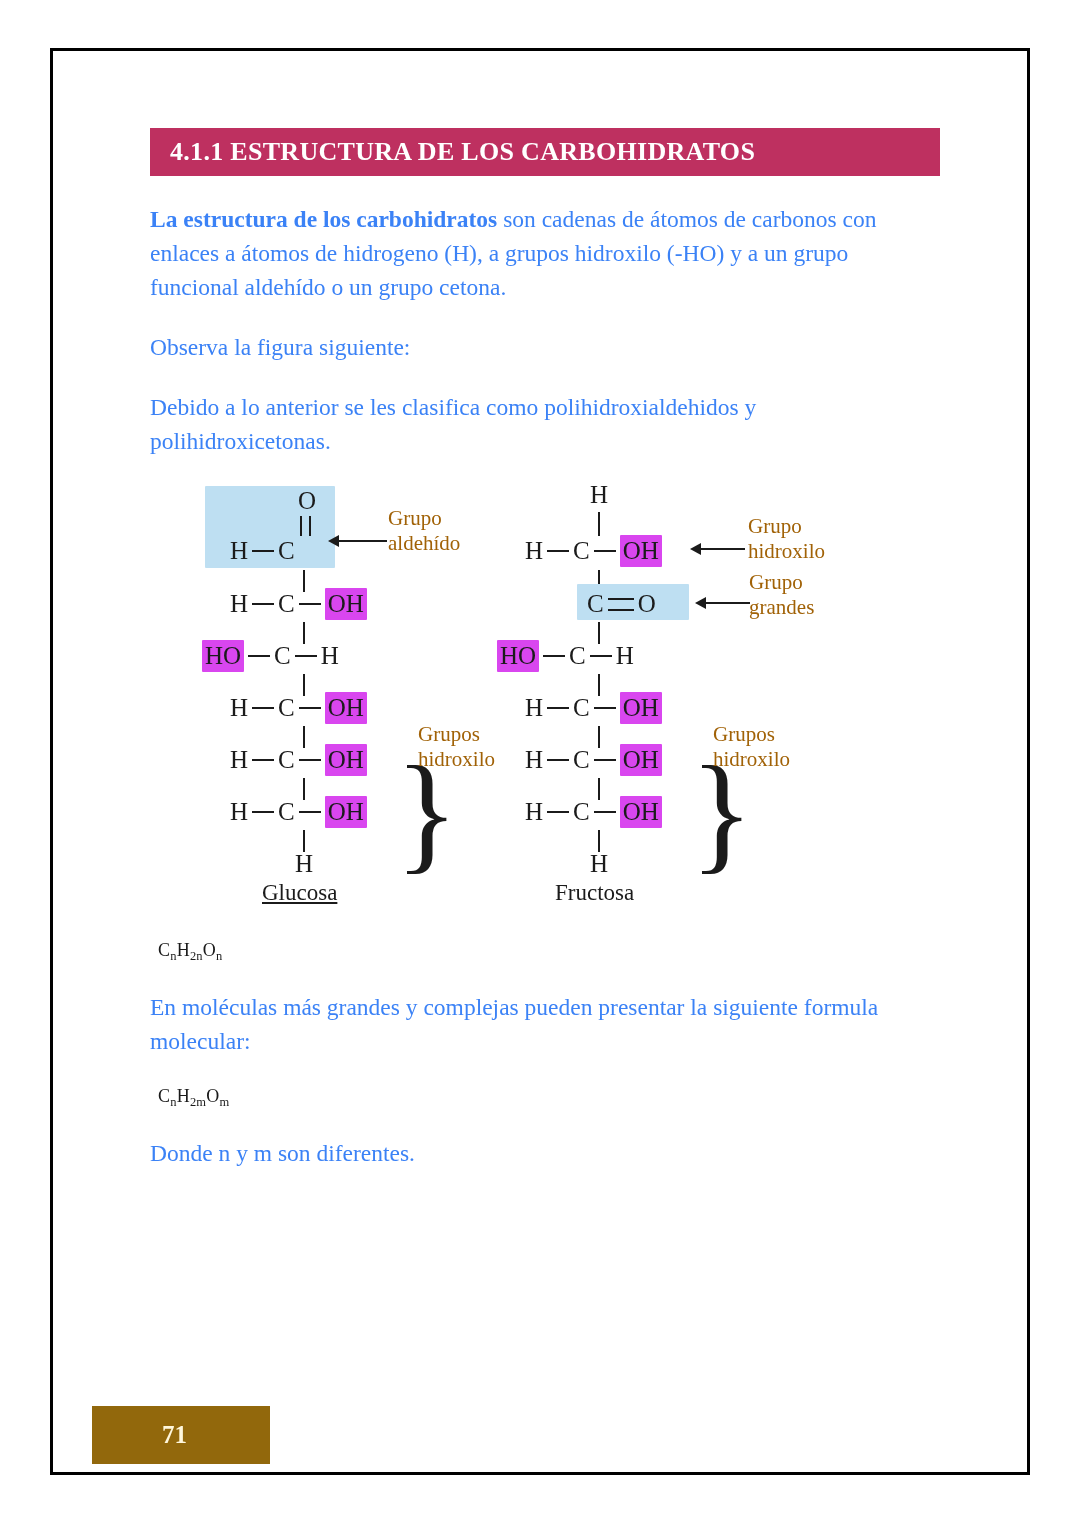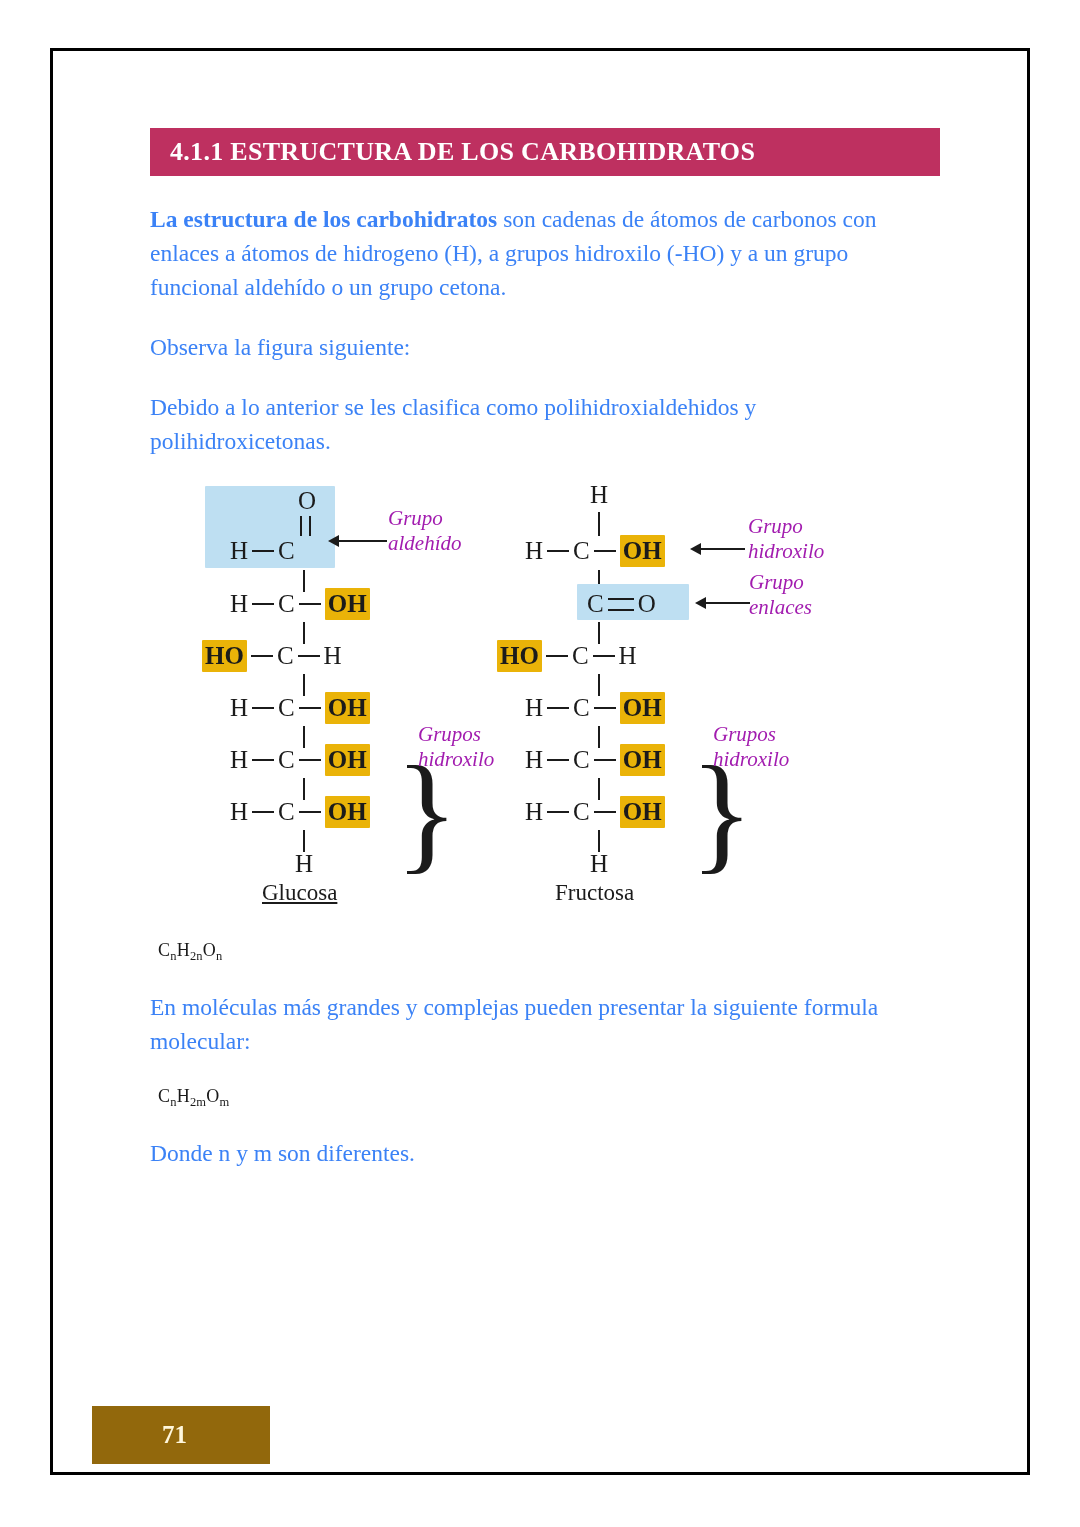--- a/index.html
+++ b/index.html
@@ -100,24 +100,23 @@
     height: 34px;
     display: flex;
     align-items: center;
     white-space: nowrap;
     font-size: 25px;
     color: #1b1b1b;
     font-family: "Liberation Serif", "DejaVu Serif", serif;
   }
   .atom { display: inline-block; }
   .hl {
-    background: #eab308;
+    background: #d946ef;
     padding: 2px 3px;
     border-radius: 1px;
-    font-weight: bold;
   }
   .bond-h {
     display: inline-block;
     width: 22px;
     height: 0;
     border-top: 2.5px solid #1b1b1b;
     margin: 0 4px;
     vertical-align: middle;
   }
   .bond-dbl {
@@ -148,23 +147,22 @@
     position: absolute;
     background: #BEDFF2;
     border-radius: 1px;
   }
 
   
   .callout {
     position: absolute;
     font-size: 21px;
     line-height: 25px;
-    color: #a21caf;
+    color: #a16207;
     white-space: nowrap;
-    font-style: italic;
   }
   .arrow {
     position: absolute;
     height: 18px;
     display: flex;
     align-items: center;
   }
   .arrow .shaft {
     display: block;
     height: 0;
@@ -391,21 +389,21 @@
         <div>Grupo</div>
         <div>hidroxilo</div>
       </div>
 
       <div class="arrow" style="left:190px; top:112px;">
         <span class="head"></span>
         <span class="shaft" style="width:44px;"></span>
       </div>
       <div class="callout" style="left:208px; top:88px;">
         <div style="margin-left:36px;">Grupo</div>
-        <div style="margin-left:36px;">enlaces</div>
+        <div style="margin-left:36px;">grandes</div>
       </div>
 
       <div class="brace" style="left:185px; top:330px; font-size:132px;">}</div>
       <div class="callout" style="left:208px; top:240px;">
         <div>Grupos</div>
         <div>hidroxilo</div>
       </div>
     </div>
 
   </div>

